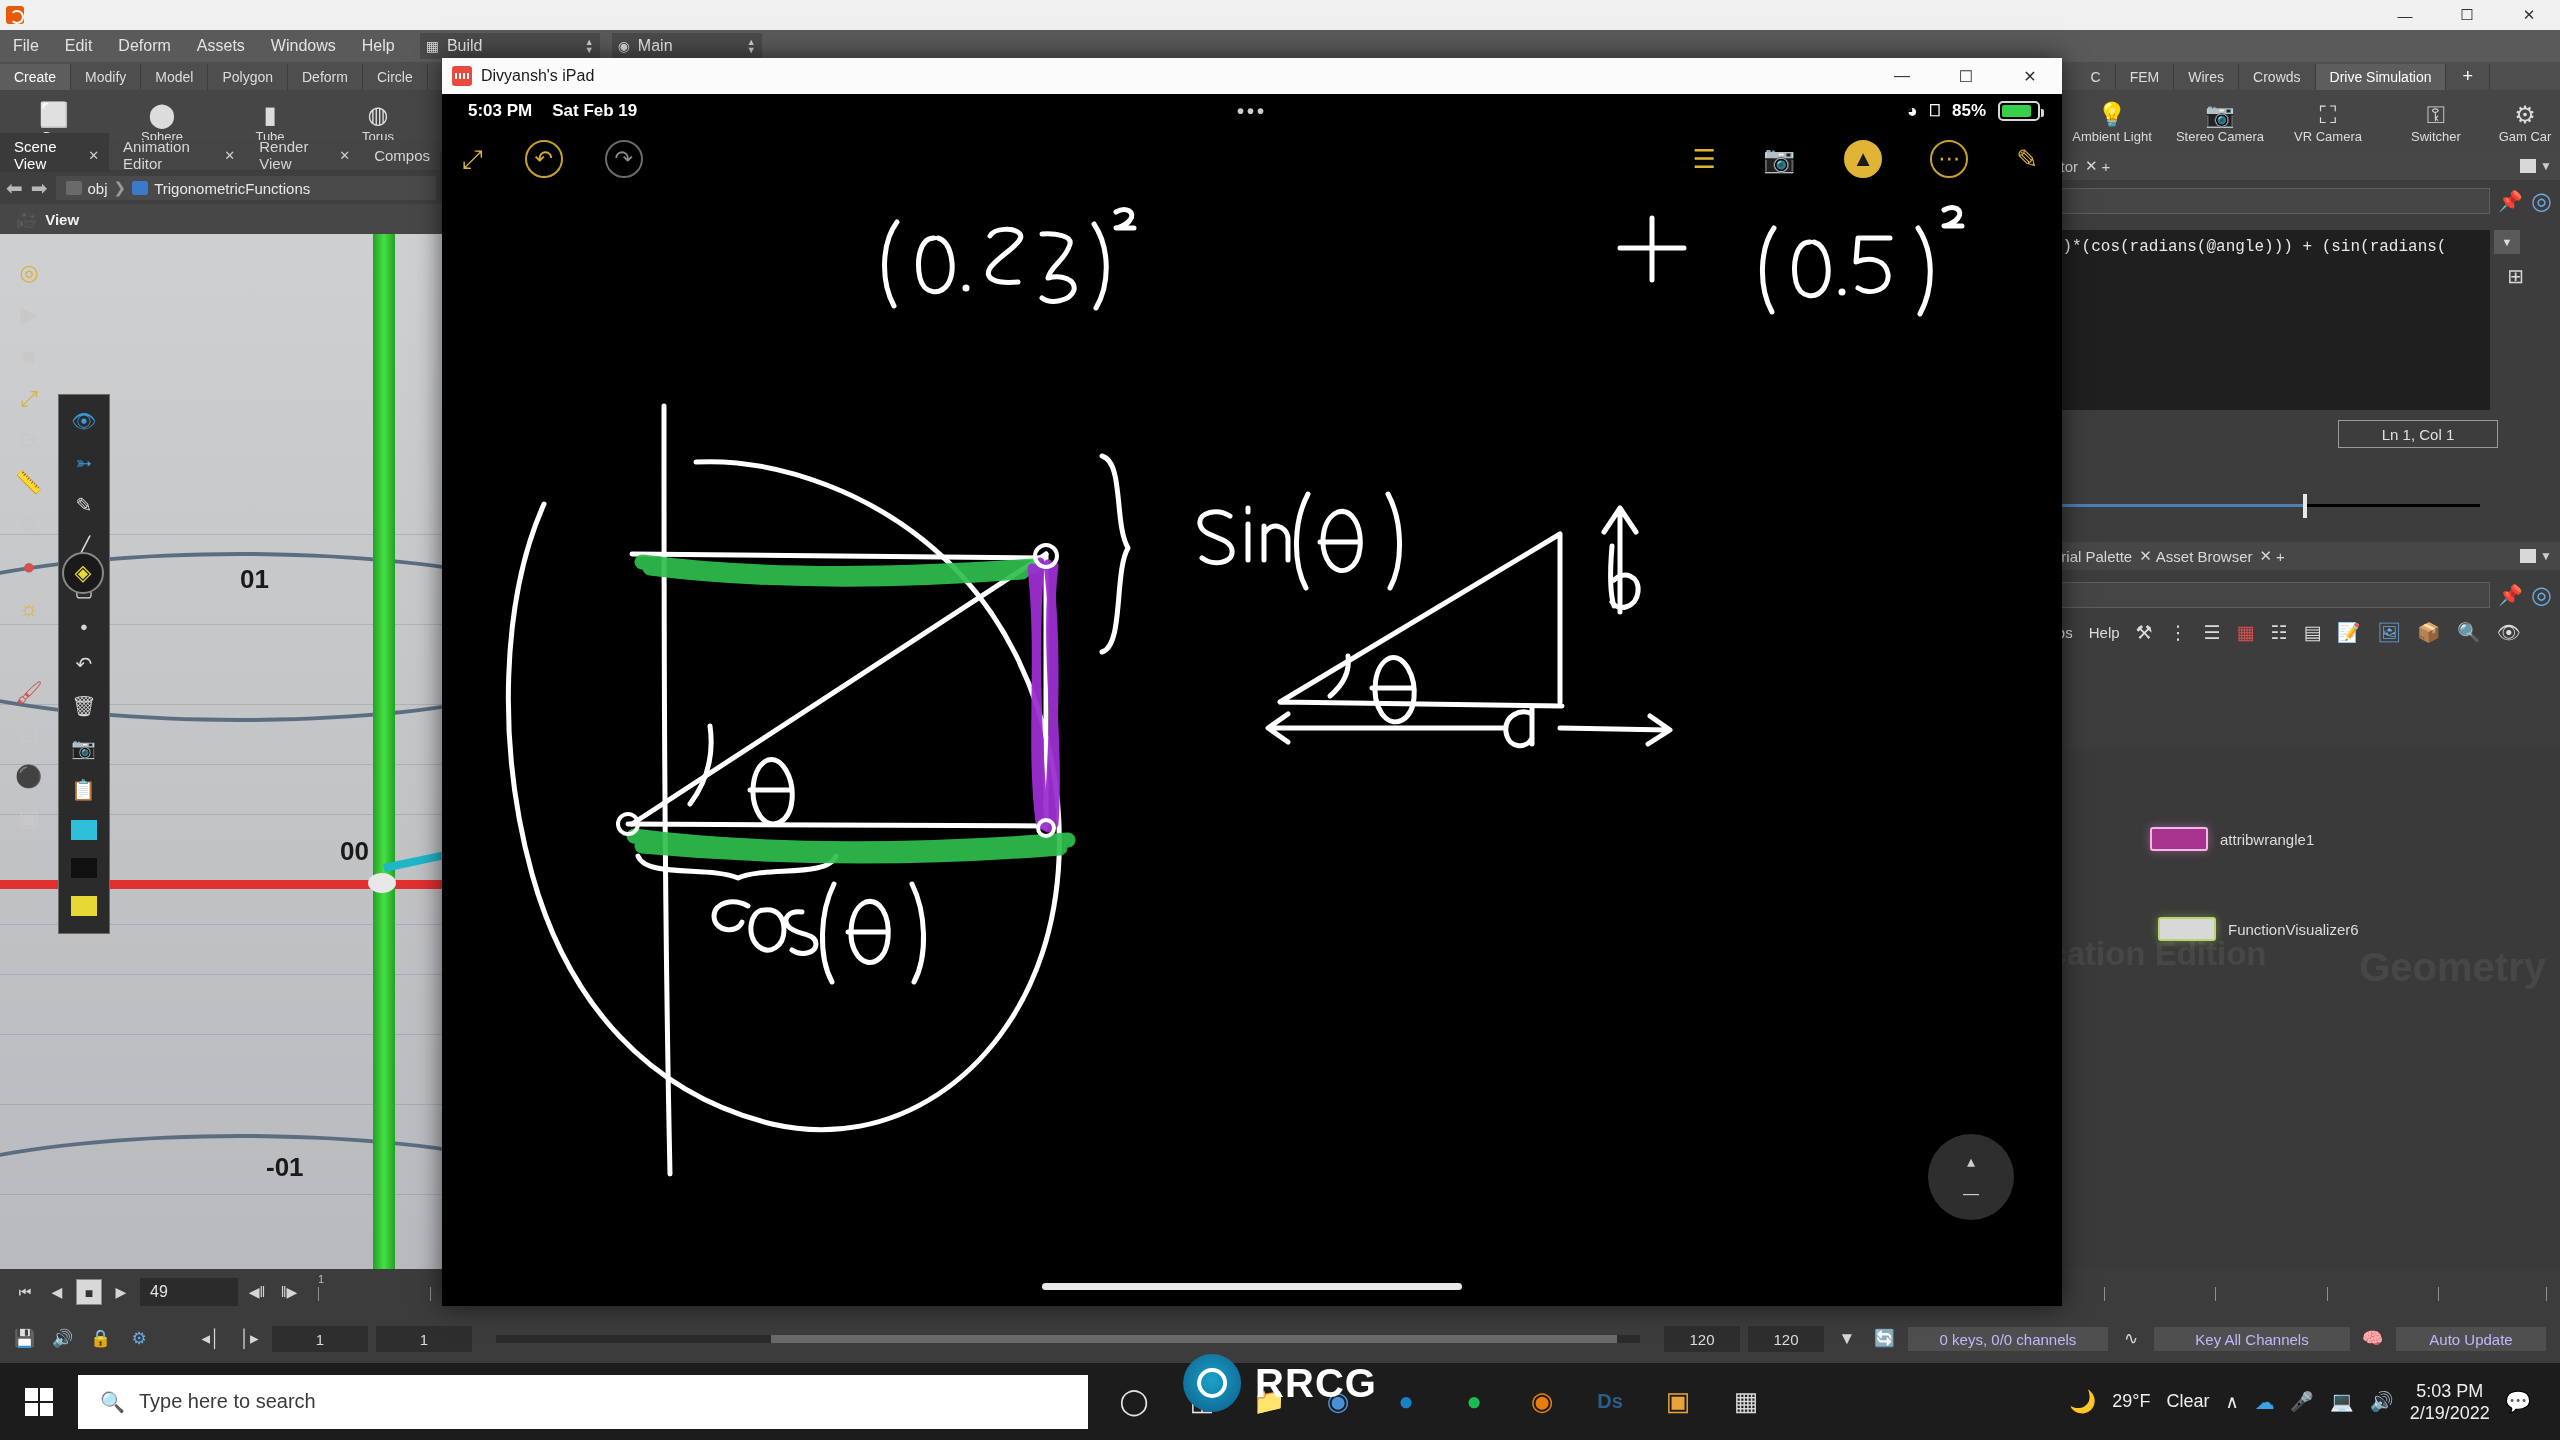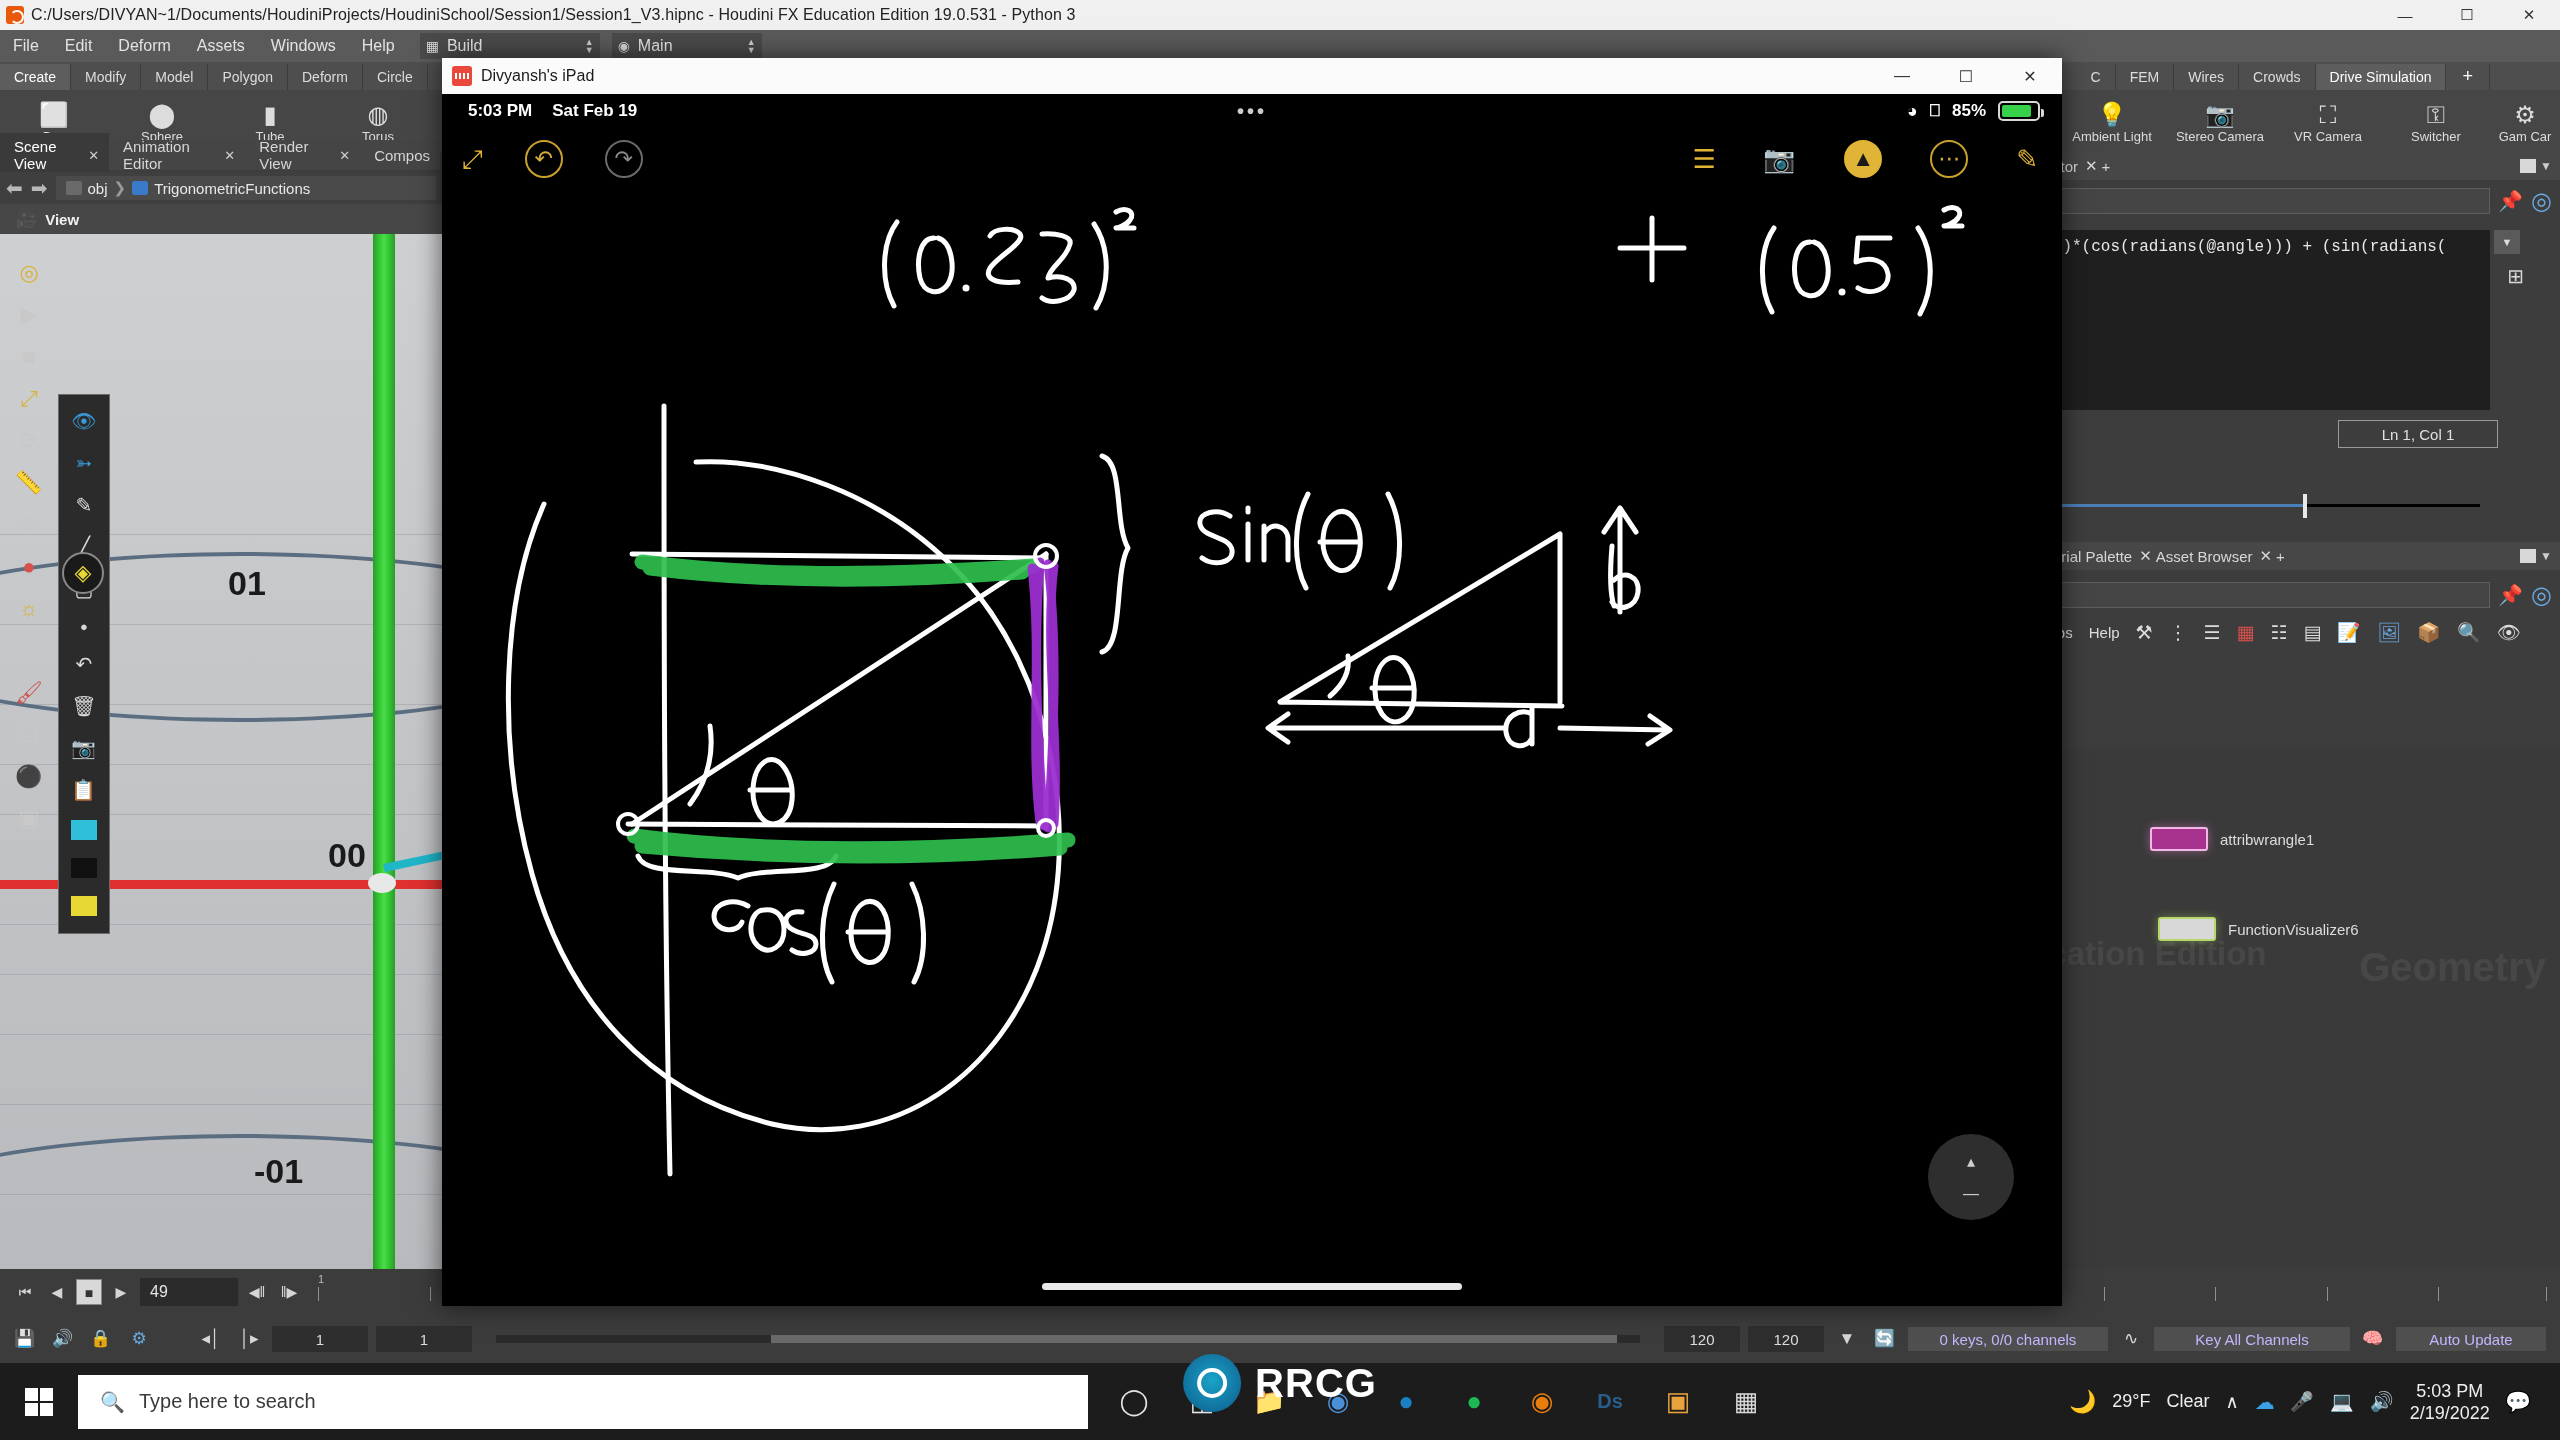--- a/index.html
+++ b/index.html
@@ -78,22 +78,22 @@
     background:linear-gradient(90deg,#24a024,#46e046,#24a024); }
   .axisH { position:absolute; left:0; top:676px; width:450px; height:9px; background:#e03030; }
   .axisZ { position:absolute; left:384px; top:660px; width:110px; height:8px; background:#1fb6c8;
     transform:rotate(-12deg); transform-origin:left center;}
   .origin { position:absolute; left:368px; top:669px; width:28px; height:20px; background:#e8e8e8;
     border-radius:50%; }
   .circ { position:absolute; border:4px solid #5b6d80; border-radius:50%; }
   .c1 { left:-140px; top:348px; width:760px; height:170px; }
   .c2 { left:-140px; top:930px; width:760px; height:170px; }
   .gridline{ position:absolute; left:0; width:450px; height:1px; background:rgba(120,128,140,.30);}
-  .axlabel { position:absolute; font-size:34px; font-weight:bold; color:#1a1a1a;
-    font-family:"Liberation Sans", sans-serif;}
+  .axlabel { position:absolute; font-size:26px; font-weight:bold; color:#1a1a1a;
+    font-family:"Liberation Sans", sans-serif;margin-left:12px;}
 
   
   .playbar { position:absolute; left:0; top:1269px; width:2560px; height:46px; background:#3c3c3c;
     display:flex; align-items:center; gap:6px; padding-left:12px; }
   .pbtn { width:26px; height:26px; color:#d5d5d5; font-size:14px; text-align:center;
     line-height:26px; }
   .framebox { width:98px; height:28px; background:#2b2b2b; color:#e4e4e4; font-size:16px;
     display:flex; align-items:center; padding-left:10px; }
   .ticks { flex:1; height:30px; position:relative; margin:0 10px; }
   .tickm { position:absolute; top:10px; width:1px; height:14px; background:#8f8f8f; }
@@ -190,21 +190,20 @@
   .rrcg .ring::after{content:"";position:absolute;inset:14px;border:4px solid #fff;border-radius:50%;}
   .rrcg .t { color:#fff; font-size:40px; font-weight:bold; letter-spacing:1px;}
 </style>
 </head>
 <body>
 
 <div id="root">
 
   <div class="titlebar">
     <span class="ic"></span>
-    <span class="txt">C:/Users/DIVYAN~1/Documents/HoudiniProjects/HoudiniSchool/Session1/Session1_V3.hipnc - Houdini FX Education Edition 19.0.531 - Python 3</span>
     <div class="winbtns">
       <div class="winbtn">—</div>
       <div class="winbtn">☐</div>
       <div class="winbtn close">✕</div>
     </div>
   </div>
 
   <div class="menubar">
     <span class="mi">File</span>
     <span class="mi">Edit</span>

